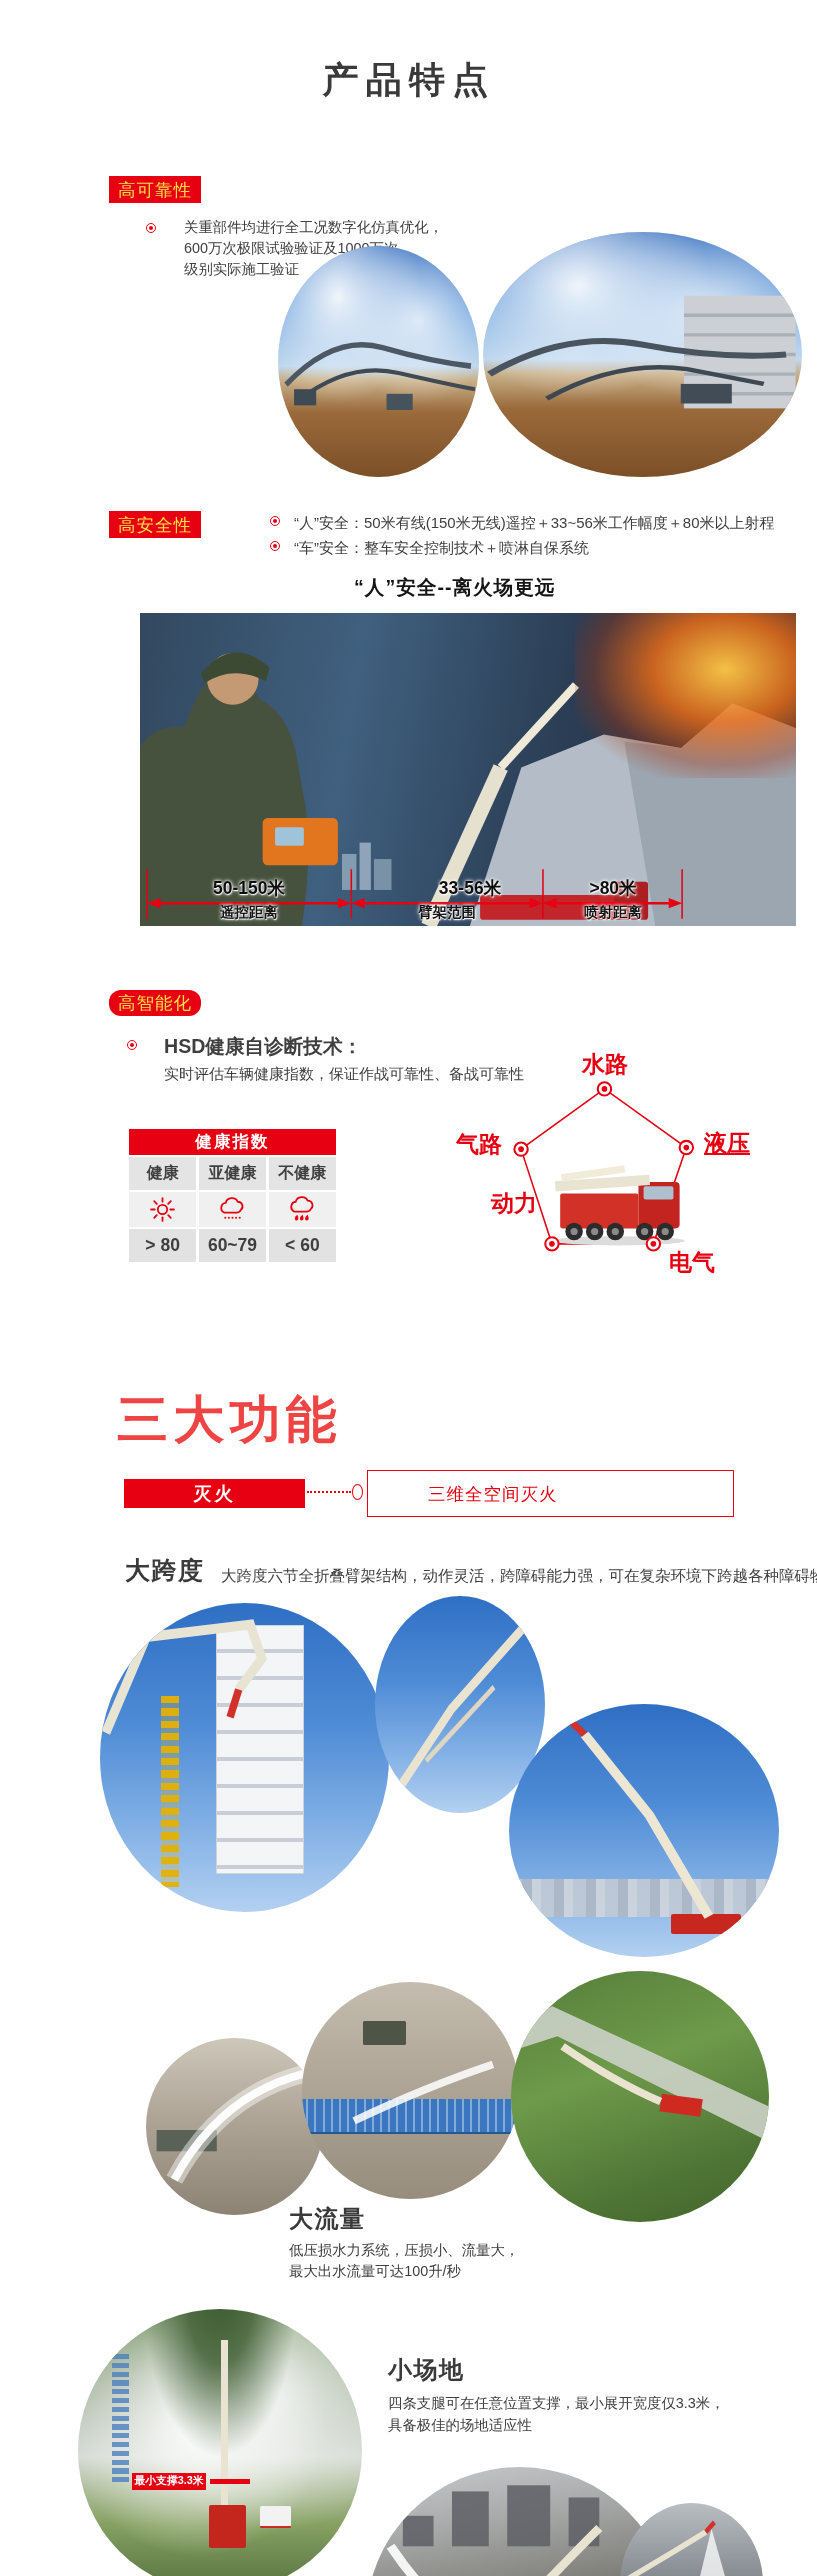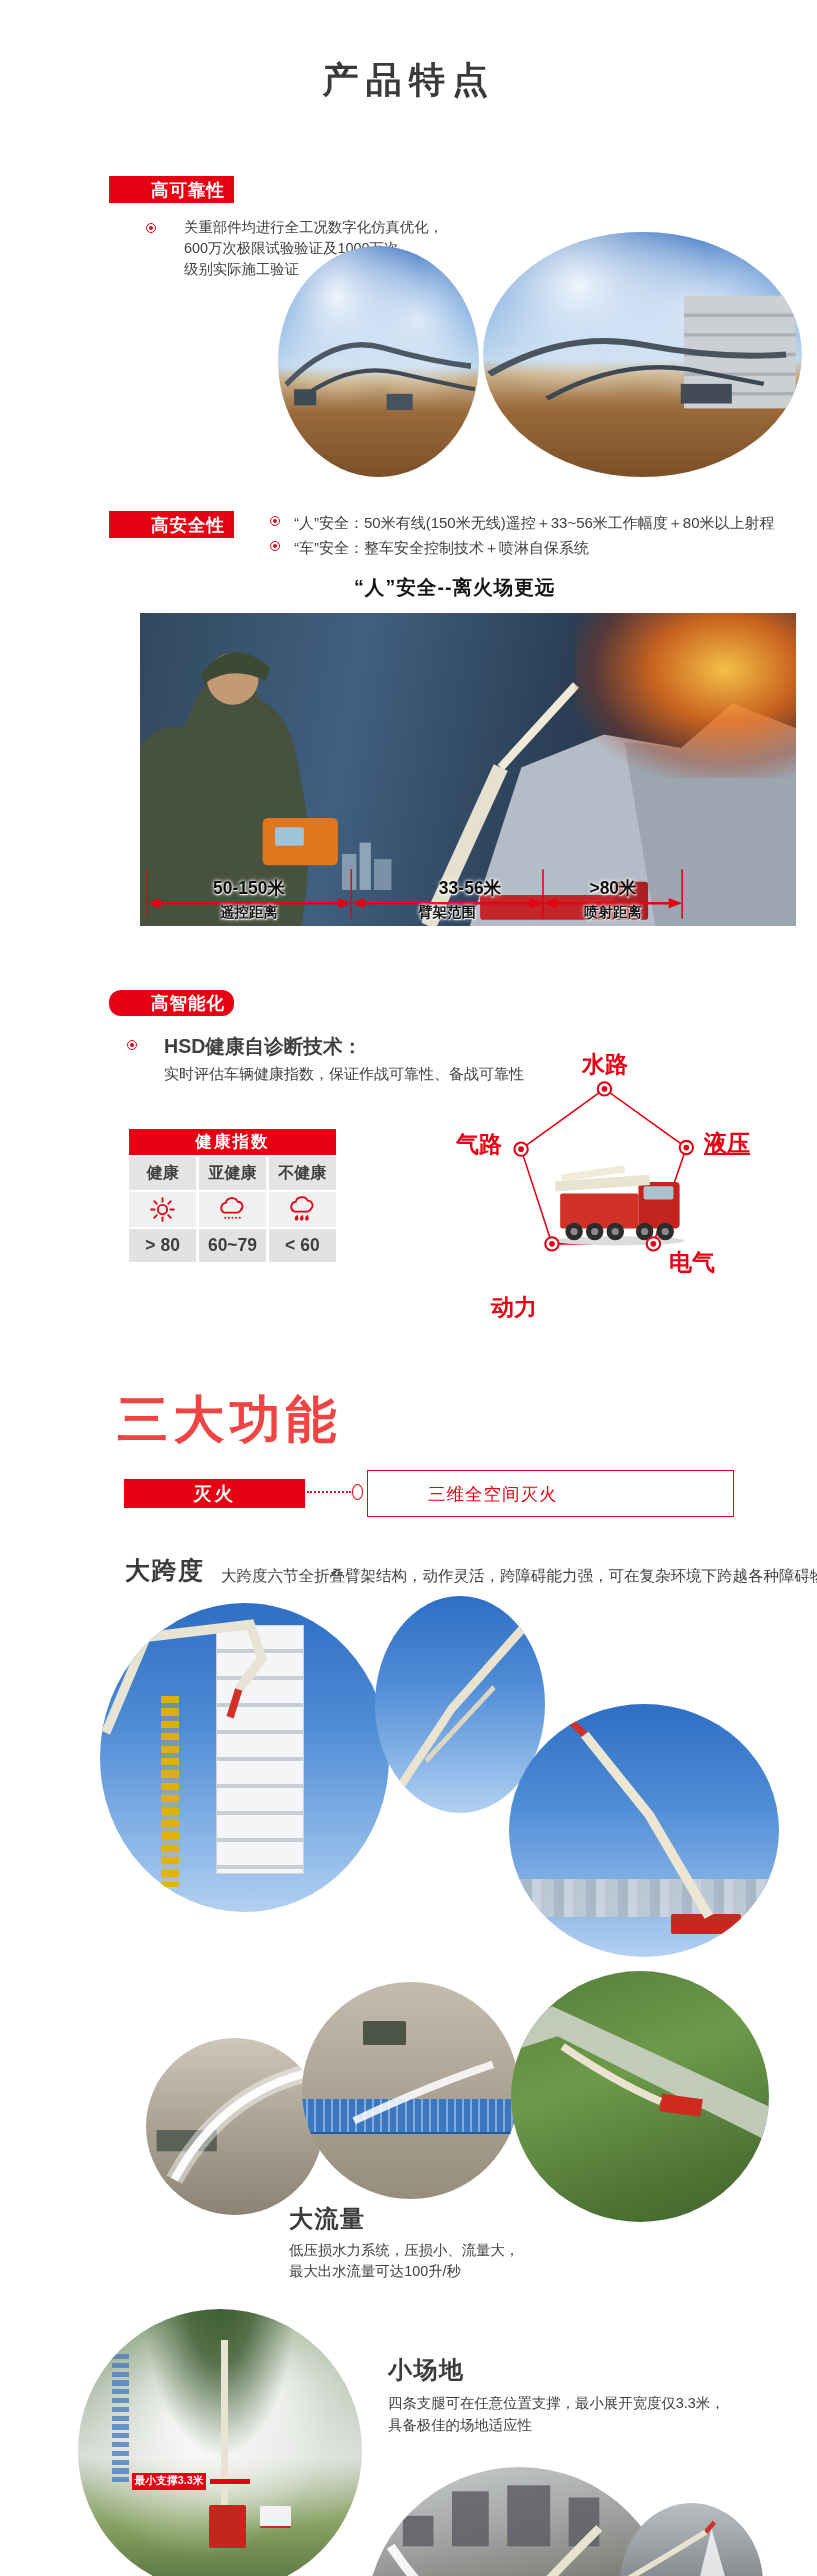--- a/index.html
+++ b/index.html
@@ -2,22 +2,22 @@
 <html style="font-size:8.2px"><head>
 <meta charset="utf-8">
 <style>
   :root{ --red:#e60012; --ink:#3f3f3f; }
   html,body{margin:0;padding:0;background:#fff;}
   body{font-family:"Liberation Sans","DejaVu Sans",sans-serif;}
   .page{position:relative;width:818px;height:2830px;background:#fff;overflow:hidden;}
   .abs{position:absolute;}
   .page-title{left:0;top:56px;width:100%;text-align:center;font-size:36px;font-weight:bold;
     color:#3a3a3a;letter-spacing:7.2px;}
-  .label-box{background:var(--red);color:#ffffff;font-weight:bold;font-size:17.5px;
-    display:flex;align-items:center;justify-content:center;letter-spacing:1px;padding-left:33px;}
+  .label-box{background:var(--red);color:#fde047;font-weight:normal;font-size:17.5px;
+    display:flex;align-items:center;justify-content:center;letter-spacing:1px;}
   .ring{width:8.2px;height:8.2px;border:1.5px solid var(--red);border-radius:50%;
     display:flex;align-items:center;justify-content:center;}
   .ring::after{content:"";width:4.1px;height:4.1px;background:var(--red);border-radius:50%;}
   .body-text{font-size:14.4px;color:var(--ink);white-space:nowrap;}
   .bullet-text{font-size:15px;color:var(--ink);white-space:nowrap;}
   .headline{font-size:19.6px;font-weight:bold;color:#151515;letter-spacing:1px;white-space:nowrap;}
   .photo{overflow:hidden;}
   .photo svg{position:absolute;inset:0;width:100%;height:100%;}
   .round{border-radius:50%;}
   .seg-value{font-size:17.5px;font-weight:bold;color:#0e0e0e;transform:translateX(-50%);white-space:nowrap;
@@ -244,21 +244,21 @@
         <circle cx="393" cy="187" r="5.5" fill="#e60012"></circle>
       <circle cx="132" cy="374" r="13" fill="#fff" stroke="#e60012" stroke-width="4"></circle>
         <circle cx="132" cy="374" r="5.5" fill="#e60012"></circle>
       <circle cx="329" cy="374" r="13" fill="#fff" stroke="#e60012" stroke-width="4"></circle>
         <circle cx="329" cy="374" r="5.5" fill="#e60012"></circle>
     </g>
   </svg>
   <div class="abs penta-label" style="left:605px;top:1049px;">水路</div>
   <div class="abs penta-label" style="left:479px;top:1129px;">气路</div>
   <div class="abs penta-label" style="left:727px;top:1128px;text-decoration:underline;">液压</div>
-  <div class="abs penta-label" style="left:514px;top:1292px;text-align:right;">动力</div>
+  <div class="abs penta-label" style="left:514px;top:1188px;text-align:right;">动力</div>
   <div class="abs penta-label" style="left:692px;top:1247px;">电气</div>
 
   <div class="abs big-title" style="left:117px;top:1386px;">三大功能</div>
 
   <div class="abs tag-box" style="left:124px;top:1479px;">灭火</div>
   <div class="abs dotted-line" style="left:307px;top:1491px;"></div>
   <div class="abs node-ellipse" style="left:352px;top:1484px;"></div>
   <div class="abs outline-box" style="left:367px;top:1470px;">
     <span>三维全空间灭火</span>
   </div>

